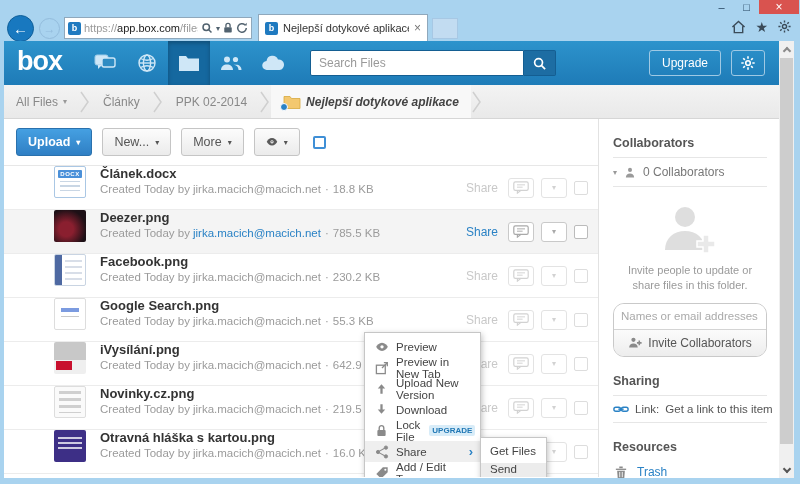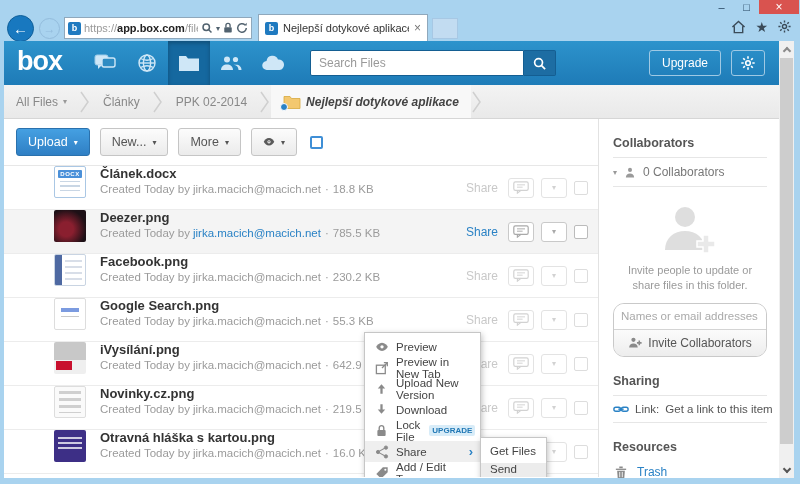--- a/index.html
+++ b/index.html
@@ -18,21 +18,21 @@
   .navcircle { position:absolute; border-radius:50%; display:flex; align-items:center; justify-content:center; }
   .back { left:7px; top:1px; width:27px; height:27px; background:#1878bf; border:1px solid #0f5e99;
           color:#fff; font-size:15px; font-weight:bold; }
   .fwd  { left:39px; top:4px; width:21px; height:21px; background:transparent; border:1px solid #93bcdc;
           color:#93bcdc; font-size:12px; }
   .urlbar { position:absolute; left:64px; top:3px; width:188px; height:22px; background:#fff;
             border:1px solid #8fa8bc; display:flex; align-items:center; padding:0 3px; gap:3px; }
   .fav { width:13px; height:13px; background:#1f7ac0; color:#fff; border-radius:2px; font-size:9px;
          font-weight:bold; display:flex; align-items:center; justify-content:center; flex:none; }
   .urltext { flex:1; font-size:11px; white-space:nowrap; overflow:hidden; color:#9a9a9a; }
-  .urltext b { color:#222; font-weight:bold;margin-top:31px; }
+  .urltext b { color:#222; font-weight:normal;margin-top:31px; }
   .uic { color:#51626f; flex:none; display:flex; align-items:center; }
   .ucaret { font-size:8px; color:#51626f; }
   .tab { position:absolute; left:258px; top:0; width:170px; height:27px; background:#fff;
          border:1px solid #8fa8bc; border-bottom:none; display:flex; align-items:center; gap:5px;
          padding:0 6px; font-size:11px; color:#333; }
   .tabtitle { flex:1; white-space:nowrap; overflow:hidden; }
   .tabclose { color:#777; font-size:12px; }
   .newtab { position:absolute; left:432px; top:4px; width:26px; height:21px; background:#c2dcf1; border:1px solid #a7c8e4; }
   .navicons { position:absolute; right:8px; top:5px; display:flex; gap:9px; align-items:center; color:#3b4b59; }
   .star { font-size:14px; color:#3b4b59; line-height:1; }
@@ -74,21 +74,21 @@
   .bfold { position:relative; width:18px; height:14px; }
   .bbadge { position:absolute; left:-3px; bottom:-2px; width:8px; height:8px; background:#2a82c5;
             border:1px solid #fff; border-radius:50%; }
 
   
   .pbody { display:flex; height:358px; }
   .main { flex:1; position:relative; overflow:hidden; }
   .toolbar { display:flex; align-items:center; height:46px; padding:0 14px 0 12px; }
   .btn { height:28px; display:flex; align-items:center; gap:6px; border-radius:3px; font-size:12.5px; padding:0 11px; }
   .btn .bcaret { font-size:8px; }
-  .btn.primary { background:linear-gradient(#45a0e2,#2f7fc4); border:1px solid #2a71ad; color:#fff; font-weight:normal; }
+  .btn.primary { background:linear-gradient(#45a0e2,#2f7fc4); border:1px solid #2a71ad; color:#fff; font-weight:bold; }
   .btn.gray { background:linear-gradient(#fcfcfc,#ebebeb); border:1px solid #c5c5c5; color:#555; margin-left:10px; }
   .viewbtn { margin-left:auto; width:46px; }
   .gridtoggle { width:13px; height:13px; border:2px solid #3f8fd6; border-radius:2px; margin-left:13px; }
 
   
   .list { border-top:1px solid #e7e7e7; }
   .row { height:44px; display:flex; padding-left:50px; border-bottom:1px solid #ececec; }
   .row.hover { background:#f4f4f4; }
   .thumb { width:32px; height:32px; flex:none; border-radius:2px; overflow:hidden; }
   .tbadge:empty { display:none; }

